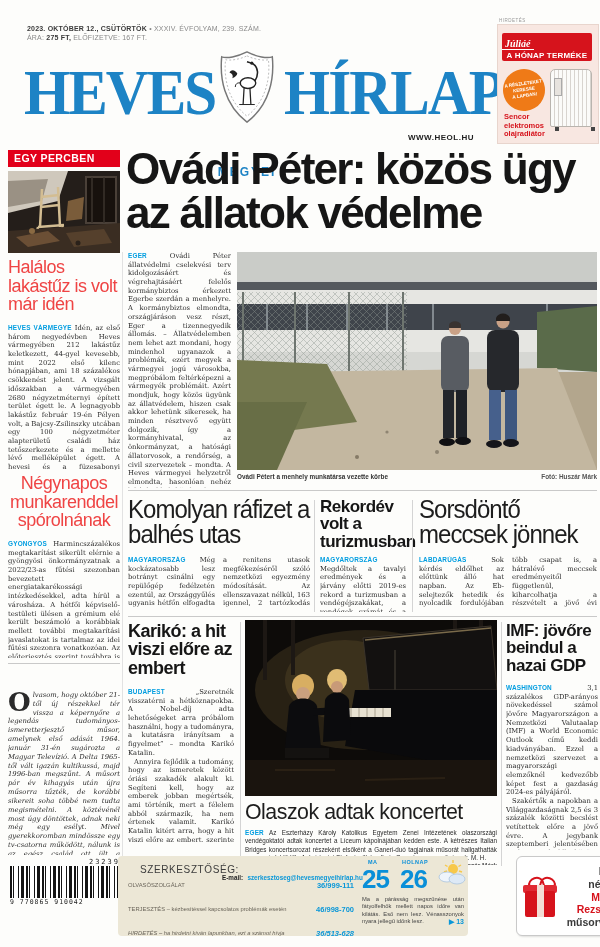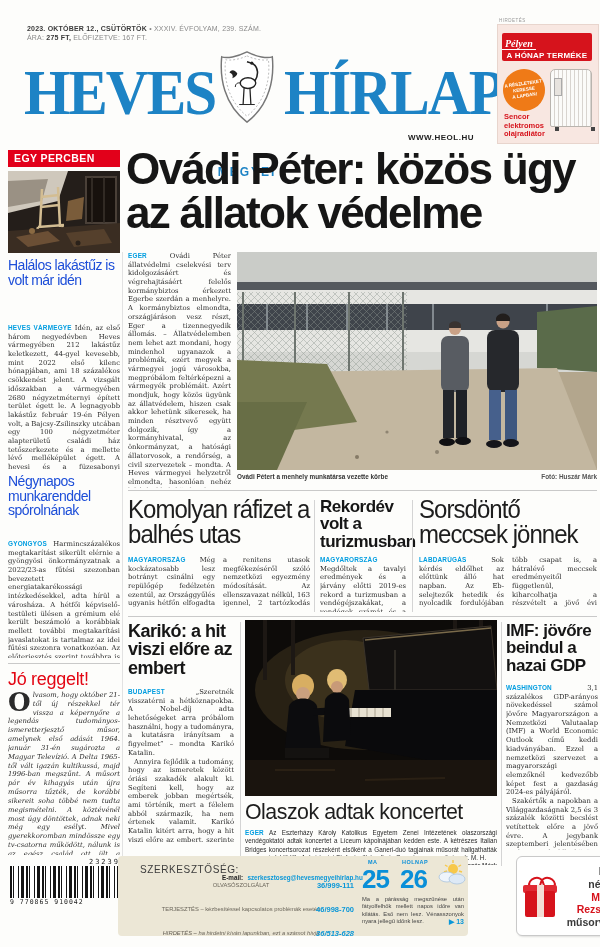--- a/index.html
+++ b/index.html
@@ -28,21 +28,21 @@
             background-image:repeating-linear-gradient(90deg,#fbfbf9 0 3px,#d8d4cf 3px 4px);}
   .radiator:before{content:"";position:absolute;left:3px;top:8px;width:6px;height:16px;background:#e7e3de;border:1px solid #aaa;}
   .radiator:after{content:"";position:absolute;left:4px;bottom:-5px;width:32px;height:4px;background:transparent;
             border-left:4px solid #444;border-right:4px solid #444;}
   .adprod{position:absolute;left:6px;top:88px;color:#d6131c;font-weight:700;font-size:7.5px;line-height:1.15;}
   
   .seclabel{background:#e2001a;color:#fff;font-weight:700;font-size:10.5px;line-height:17px;padding-left:6px;letter-spacing:.4px;}
   
   .lead-head{font-weight:700;font-size:45px;line-height:.98;letter-spacing:-1.8px;color:#161616;
              transform:scaleX(.98);transform-origin:left top;white-space:nowrap;}
-  .h-left{font-weight:400;font-size:14px;line-height:1.04;letter-spacing:-.5px;color:#1d4ed8;}
+  .h-left{font-weight:400;font-size:18px;line-height:1.04;letter-spacing:-.5px;color:#ef4444;}
   .h-light{font-weight:400;font-size:25px;line-height:.98;letter-spacing:-1px;color:#1d1d1d;transform:scaleX(.96);transform-origin:left top;}
   .h-bold{font-weight:700;font-size:17px;line-height:1.02;letter-spacing:-.5px;color:#161616;}
   .h-concert{font-weight:400;font-size:22px;letter-spacing:-.5px;color:#1d1d1d;transform:scaleX(.97);transform-origin:left top;white-space:nowrap;}
   .h-morning{font-weight:400;font-size:18px;color:#e30613;letter-spacing:-.3px;}
   
   .bserif{font-family:"DejaVu Serif",serif;font-size:6.8px;line-height:1.28;text-align:justify;color:#2a2a2a;overflow:hidden;}
   .bsans{font-size:6.3px;line-height:1.3;text-align:justify;color:#2a2a2a;overflow:hidden;}
   .kicker{color:#009de0;font-weight:700;font-family:"Liberation Sans",sans-serif;font-size:6.4px;letter-spacing:.2px;}
   .cols2{column-count:2;column-gap:8px;}
   .morning-body{font-family:"DejaVu Serif",serif;font-style:italic;font-size:6.8px;line-height:1.3;text-align:justify;color:#2a2a2a;display:block;}
@@ -54,21 +54,21 @@
   
   .bc-num{font-family:"DejaVu Sans Mono",monospace;font-size:7px;letter-spacing:2px;text-align:right;color:#222;}
   .bars{height:32px;background:
     repeating-linear-gradient(90deg,#141414 0 2px,#fff 2px 3px,#141414 3px 4px,#fff 4px 8px,#141414 8px 9px,#fff 9px 11px,#141414 11px 14px,#fff 14px 16px);}
   .bc-digits{font-family:"DejaVu Sans Mono",monospace;font-size:6.5px;letter-spacing:1px;color:#222;}
   
   .beige{background:#ece7d6;border-radius:4px;}
   .ed-title{font-size:10px;color:#3c3c3c;letter-spacing:.6px;font-weight:400;}
   .ed-mail-label{font-weight:700;font-size:6.3px;color:#222;}
   .ed-mail{font-weight:700;font-size:6.3px;color:#0a97d8;}
-  .ed-row{font-size:5.8px;color:#6a655a;position:relative;height:11px;line-height:11px;text-align:center;}
+  .ed-row{font-size:5.8px;color:#6a655a;position:relative;height:11px;line-height:11px;}
   .ed-phone{position:absolute;right:0;top:0;font-weight:700;font-size:7.5px;color:#0a97d8;}
   .w-label{font-weight:700;font-size:5.5px;color:#0a8fd8;letter-spacing:.5px;}
   .w-num{font-weight:700;font-size:26px;color:#0a8fd8;letter-spacing:-1px;line-height:1;}
   .w-desc{font-size:5.8px;line-height:1.28;color:#444;text-align:justify;}
   .w-pg{color:#0a97d8;font-weight:700;font-size:7px;float:right;}
   .nameday{background:#fff;border:1px solid #c9c9c9;border-radius:6px;box-shadow:1px 1px 2px rgba(0,0,0,.12);}
   .nd-line{font-weight:700;font-size:10.5px;color:#3a3a3a;text-align:right;line-height:1.22;}
   .nd-red{color:#d6131c;}
   .gift{position:absolute;left:6px;top:20px;width:36px;height:42px;}
   .gift .box{position:absolute;left:2px;top:14px;width:30px;height:26px;background:#d6131c;border-radius:2px;}
@@ -111,21 +111,21 @@
       <path d="M20 24 C17 20 14 20 12 23 C15 24 16 26 15 29 C18 28 20 26 20 24 Z" fill="#222"></path>
       <path d="M24 34 C20 33 18 35 18 38" fill="none" stroke="#222" stroke-width="1"></path>
     </svg>
   </div>
   <div class="abs megyei" style="left:209px;top:126px;width:76px;margin-top:39px;">MEGYEI</div>
   <div class="abs site" style="left:408px;top:133px;">WWW.HEOL.HU</div>
 
   <div class="abs ad-tag" style="left:499px;top:18px;">HIRDETÉS</div>
   <div class="abs adbox" style="left:497px;top:24px;width:100px;height:118px;">
     <div class="adband">
-      <span class="adscript">Pélyen</span>
+      <span class="adscript">Júliáé</span>
       <div class="adbanner">A HÓNAP TERMÉKE</div>
     </div>
     <div class="adbadge">
       <span>A RÉSZLETEKET</span>
       <span>KERESSE</span>
       <span>A LAPBAN!</span>
     </div>
     <div class="radiator"></div>
     <div class="adprod">
       <div>Sencor</div>
@@ -158,29 +158,28 @@
     </svg>
   </div>
 
   <div class="abs h-left" style="left:8px;top:258px;width:112px;">Halálos lakástűz is volt már idén</div>
   <div class="abs bserif" style="left:8px;top:324px;width:112px;height:146px;">
     <span class="kicker">HEVES VÁRMEGYE</span>
     <span>Idén, az első három negyedévben Heves vármegyében 212 lakástűz keletkezett, 44-gyel kevesebb, mint 2022 első kilenc hónapjában, ami 18 százalékos csökkenést jelent. A vizsgált időszakban a vármegyében 2680 négyzetméternyi épített terület égett le. A legnagyobb lakástűz február 19-én Pélyen volt, a Bajcsy-Zsilinszky utcában egy 100 négyzetméter alapterületű családi ház tetőszerkezete és a mellette lévő melléképület égett. A hevesi és a füzesabonyi hivatásos tűzoltók két órán át dolgoztak a lángok megfékezésén. A tűz összesen 150 négyzetméteren pusztított, az ingatlanban lakó családnak átmenetileg el kellett hagynia otthonát.</span>
     
   </div>
 
-  <div class="abs h-left" style="left:8px;top:474px;width:112px;">Négynapos munkarenddel spórolnának</div>
+  <div class="abs h-left" style="left:8px;top:474px;width:112px;text-align:center;">Négynapos munkarenddel spórolnának</div>
   <div class="abs bserif" style="left:8px;top:540px;width:112px;height:118px;">
     <span class="kicker">GYÖNGYÖS</span>
     <span>Harmincszázalékos megtakarítást sikerült elérnie a gyöngyösi önkormányzatnak a 2022/23-as fűtési szezonban bevezetett energiatakarékossági intézkedésekkel, adta hírül a városháza. A hétfői képviselő-testületi ülésen a grémium elé került beszámoló a korábbiak mellett további megtakarítási javaslatokat is tartalmaz az idei fűtési szezonra vonatkozóan. Az előterjesztés szerint továbbra is javasolt többek között a belső hőmérsékletek maximalizálása termoszelepekkel.</span>
     
   </div>
 
   <div class="abs rule-h" style="left:8px;top:663px;width:112px;"></div>
-  <div class="abs h-morning" style="left:8px;top:669px;width:112px;">Jó reggelt!</div>
   <div class="abs" style="left:8px;top:691px;width:112px;height:164px;overflow:hidden;">
     <span class="morning-body">Olvasom, hogy október 21-től új részekkel tér vissza a képernyőre a legendás tudományos-ismeretterjesztő műsor, amelynek első adását 1964. január 31-én sugározta a Magyar Televízió. A Delta 1965-től vált igazán kultikussá, majd 1996-ban megszűnt. A műsort pár év kihagyás után újra műsorra tűzték, de korábbi sikereit soha többé nem tudta megismételni. A köztévénél most úgy döntöttek, adnak neki még egy esélyt. Mivel gyerekkoromban mindössze egy tv-csatorna működött, nálunk is az egész család ott ült a képernyő előtt. Bár már nagyon ritkán nézek tv-t, de egy esélyt én is adok a műsornak. Kíváncsi vagyok a műsorvezető frizurájára. Kudlik Júliáé mindig rendben volt.</span>
 
   </div>
 
   <div class="abs" style="left:10px;top:858px;width:110px;">
     <div class="bc-num">23239</div>
     <div class="bars"></div>
     <div class="bc-digits">9 770865 910042</div>
   </div>

